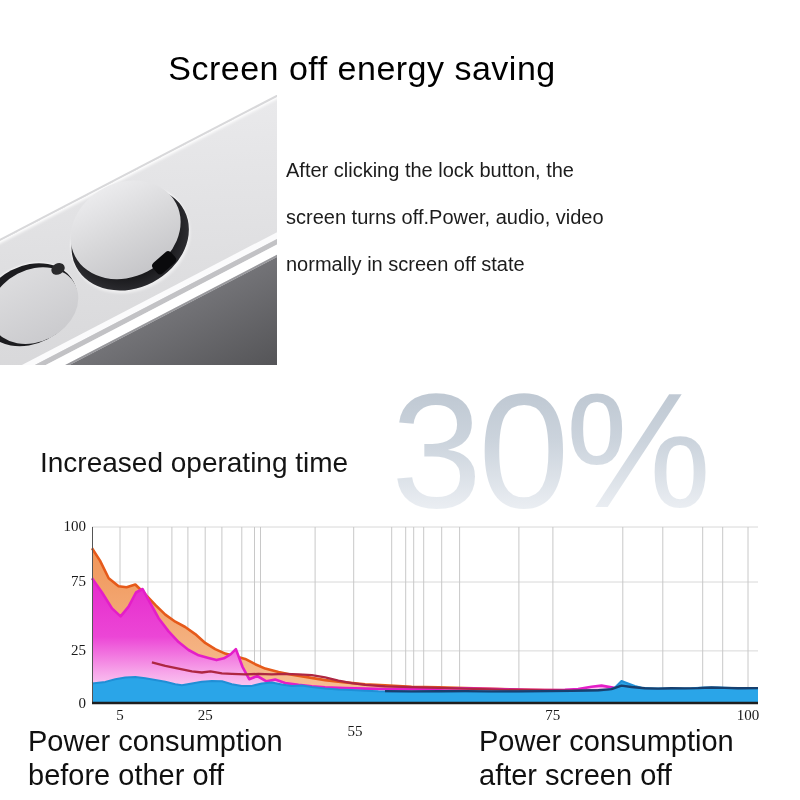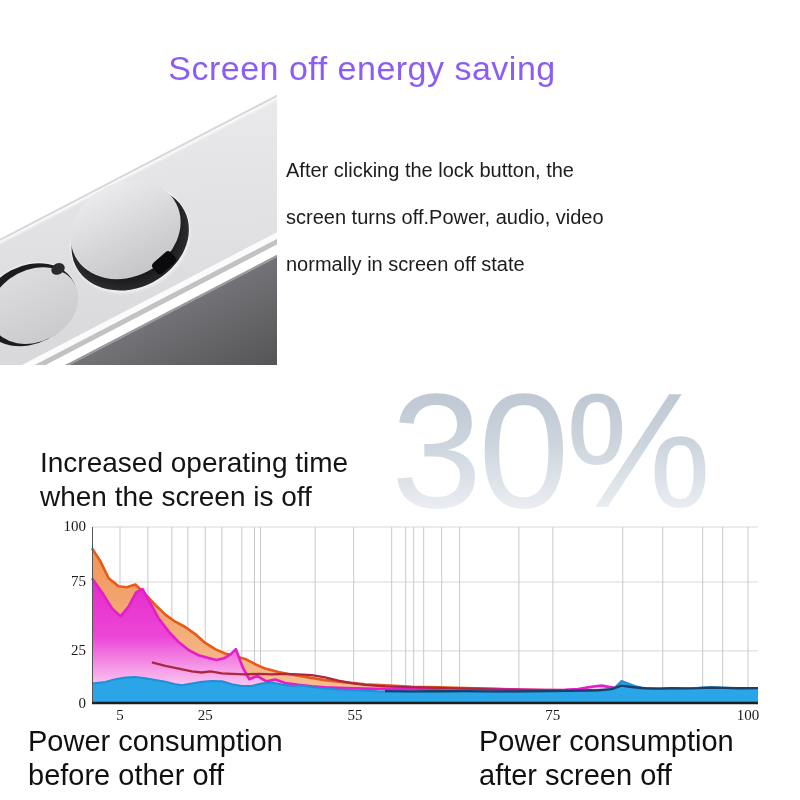--- a/index.html
+++ b/index.html
@@ -1,21 +1,21 @@
 <!DOCTYPE html>
 <html><head>
 <meta charset="utf-8">
 <style>
   html,body{margin:0;padding:0;background:#ffffff;}
   #canvas{position:relative;width:800px;height:800px;background:#ffffff;overflow:hidden;
           font-family:"Liberation Sans",sans-serif;color:#111;}
 
   
   .title{position:absolute;left:0;top:49px;width:724px;text-align:center;
-         font-size:34px;color:#8b5cf6;letter-spacing:0.5px;}
+         font-size:34px;color:#000000;letter-spacing:0.5px;}
 
   
   .device{position:absolute;left:0;top:95px;width:277px;height:270px;overflow:hidden;}
   .device-rot{position:absolute;left:-129px;top:211px;width:660px;height:400px;
               transform:rotate(-27.5deg);transform-origin:0 0;
               background:linear-gradient(205deg,#efeff1 0%,#dcdcde 45%,#c6c6c9 100%);
               border-top:2px solid #d8d8da;
               box-shadow:inset 0 2px 3px rgba(255,255,255,0.95);}
   .band{position:absolute;left:0;width:100%;}
   .band.w1{top:120px;height:6px;background:#fbfbfc;}
@@ -93,21 +93,20 @@
   <div class="para">
     <div>After clicking the lock button, the</div>
     <div>screen turns off.Power, audio, video</div>
     <div>normally in screen off state</div>
   </div>
 
   <div class="pct">30%</div>
 
   <div class="subtitle">
     <div>Increased operating time</div>
-    <div>when the screen is off</div>
   </div>
 
   <div id="chart">
     <svg id="plot" viewBox="0 0 666 177" preserveAspectRatio="none">
         <defs>
           <linearGradient id="g0" gradientUnits="userSpaceOnUse" x1="0" y1="0" x2="0" y2="177">
             <stop offset="0" stop-color="#ef8f50"></stop>
             <stop offset="1" stop-color="#f7c298"></stop>
           </linearGradient>
           <linearGradient id="g1" gradientUnits="userSpaceOnUse" x1="0" y1="0" x2="0" y2="177">
@@ -154,21 +153,21 @@
         <path d="M0.0 51.3L10.0 65.5L20.0 81.4L28.6 89.4L36.6 79.6L44.0 65.5L50.6 62.0L57.3 74.3L66.6 91.2L76.6 104.4L86.6 115.1L96.6 123.0L106.6 128.3L116.5 131.0L124.5 133.1L131.9 131.3L138.5 127.4L143.9 122.1L150.5 139.8L157.2 152.2L165.2 149.0L174.5 154.3L183.2 152.6L193.1 156.1L206.5 157.9L219.8 159.3L233.1 160.4L253.1 161.1L273.1 161.6L293.0 162.0L313.0 162.1L333.0 162.1L353.0 161.4L373.0 161.2L392.9 161.8L412.9 162.3L432.9 162.8L452.9 163.0L472.9 162.7L486.2 162.1L499.5 159.7L509.5 158.6L519.5 160.4L532.8 162.5L552.8 163.2L572.8 163.4L599.4 163.5L632.7 163.5L666.0 163.5" fill="none" stroke="#e41ec8" stroke-width="2.6" stroke-linejoin="round"></path>
         <path d="M59.9 135.4L73.3 138.9L86.6 141.6L99.9 144.3L109.9 145.5L118.5 144.4L129.9 146.4L139.9 146.9L153.2 147.3L166.5 146.9L179.8 147.3L193.1 146.9L206.5 147.4L219.8 148.1L233.1 150.4L246.4 153.6L259.7 156.1L273.1 157.9L293.0 159.3L319.7 160.2L346.3 160.9L373.0 161.6L399.6 162.3L426.2 163.0L452.9 163.5L479.5 163.7L506.2 163.5L532.8 163.4L559.4 163.2L586.1 162.8L612.7 162.5L639.4 162.7L666.0 162.8" fill="none" stroke="#ae2742" stroke-width="2.3" stroke-linejoin="round"></path>
         <path d="M0.0 156.6L13.3 154.9L23.3 152.2L33.3 150.4L43.3 150.1L53.3 151.2L63.3 152.9L73.3 154.7L83.3 157.2L89.9 158.2L99.9 156.5L109.9 154.7L119.9 154.0L129.9 154.3L139.9 157.2L149.8 158.9L159.8 158.9L169.8 156.5L179.8 155.4L189.8 157.5L199.8 158.9L209.8 158.6L219.8 160.0L233.1 161.4L246.4 162.5L259.7 163.0L273.1 163.7L286.4 164.3L299.7 164.6L319.7 164.8L339.7 164.6L359.6 164.4L379.6 164.4L399.6 164.8L419.6 164.8L439.6 164.4L459.5 164.3L479.5 164.1L499.5 163.7L509.5 163.4L516.1 163.0L522.8 160.7L529.5 154.0L536.1 156.5L542.8 158.9L549.4 160.7L559.4 161.6L572.8 161.4L586.1 161.4L599.4 161.2L612.7 160.5L626.0 160.4L639.4 161.1L652.7 161.2L666.0 161.1L666.0 177L0.0 177Z" fill="url(#g3)" stroke="none"></path>
         <path d="M0.0 156.6L13.3 154.9L23.3 152.2L33.3 150.4L43.3 150.1L53.3 151.2L63.3 152.9L73.3 154.7L83.3 157.2L89.9 158.2L99.9 156.5L109.9 154.7L119.9 154.0L129.9 154.3L139.9 157.2L149.8 158.9L159.8 158.9L169.8 156.5L179.8 155.4L189.8 157.5L199.8 158.9L209.8 158.6L219.8 160.0L233.1 161.4L246.4 162.5L259.7 163.0L273.1 163.7L286.4 164.3L299.7 164.6L319.7 164.8L339.7 164.6L359.6 164.4L379.6 164.4L399.6 164.8L419.6 164.8L439.6 164.4L459.5 164.3L479.5 164.1L499.5 163.7L509.5 163.4L516.1 163.0L522.8 160.7L529.5 154.0L536.1 156.5L542.8 158.9L549.4 160.7L559.4 161.6L572.8 161.4L586.1 161.4L599.4 161.2L612.7 160.5L626.0 160.4L639.4 161.1L652.7 161.2L666.0 161.1" fill="none" stroke="#1f8fd6" stroke-width="2" stroke-linejoin="round"></path>
         <path d="M293.0 164.1L319.7 164.4L346.3 164.3L373.0 164.1L399.6 164.4L426.2 164.4L452.9 164.1L479.5 163.9L506.2 163.2L519.5 162.1L529.5 158.6L539.5 160.0L552.8 161.2L566.1 161.6L579.4 161.2L592.7 161.4L606.1 161.1L619.4 160.5L632.7 160.9L646.0 161.2L666.0 161.1" fill="none" stroke="#17406f" stroke-width="2.4" stroke-linejoin="round"></path>
         <line x1="0.5" x2="0.5" y1="0" y2="177" stroke="#555" stroke-width="1"></line>
         <line x1="0" x2="666" y1="176" y2="176" stroke="#1e1e1e" stroke-width="2.4"></line>
       </svg>
   <span class="xt" style="left: 119.972px;">5</span>
       <span class="xt" style="left: 205.22px;">25</span>
-      <span class="xt" style="left: 355.07px;">55</span>
+      <span class="xt" style="left: 355.07px; margin-top: 16px;">55</span>
       <span class="xt" style="left: 552.872px;">75</span>
       <span class="xt" style="left: 748.01px;">100</span>
       <span class="yt" style="top: 518px;">100</span>
       <span class="yt" style="top: 573.047px;">75</span>
       <span class="yt" style="top: 641.9px;">25</span>
       <span class="yt" style="top: 695px;">0</span>
     </div>
 
   <div class="legend legend-left">
     <div>Power consumption</div>

